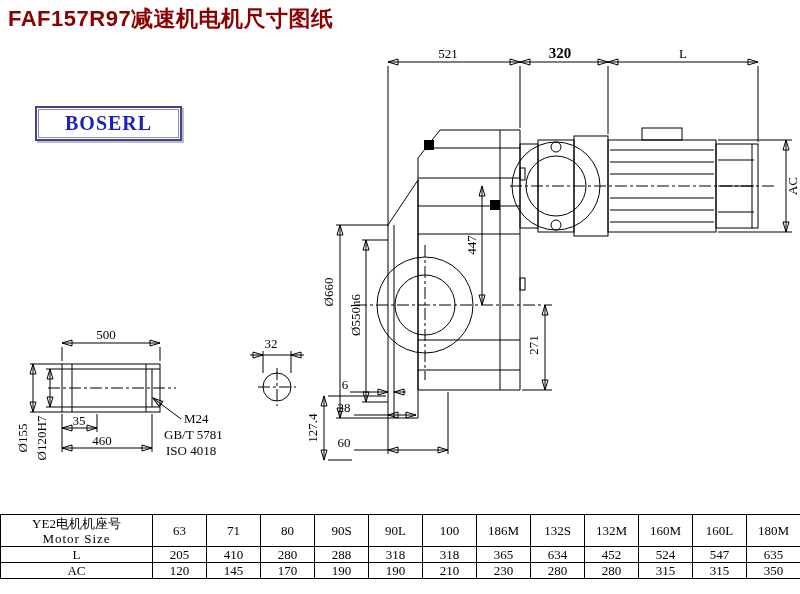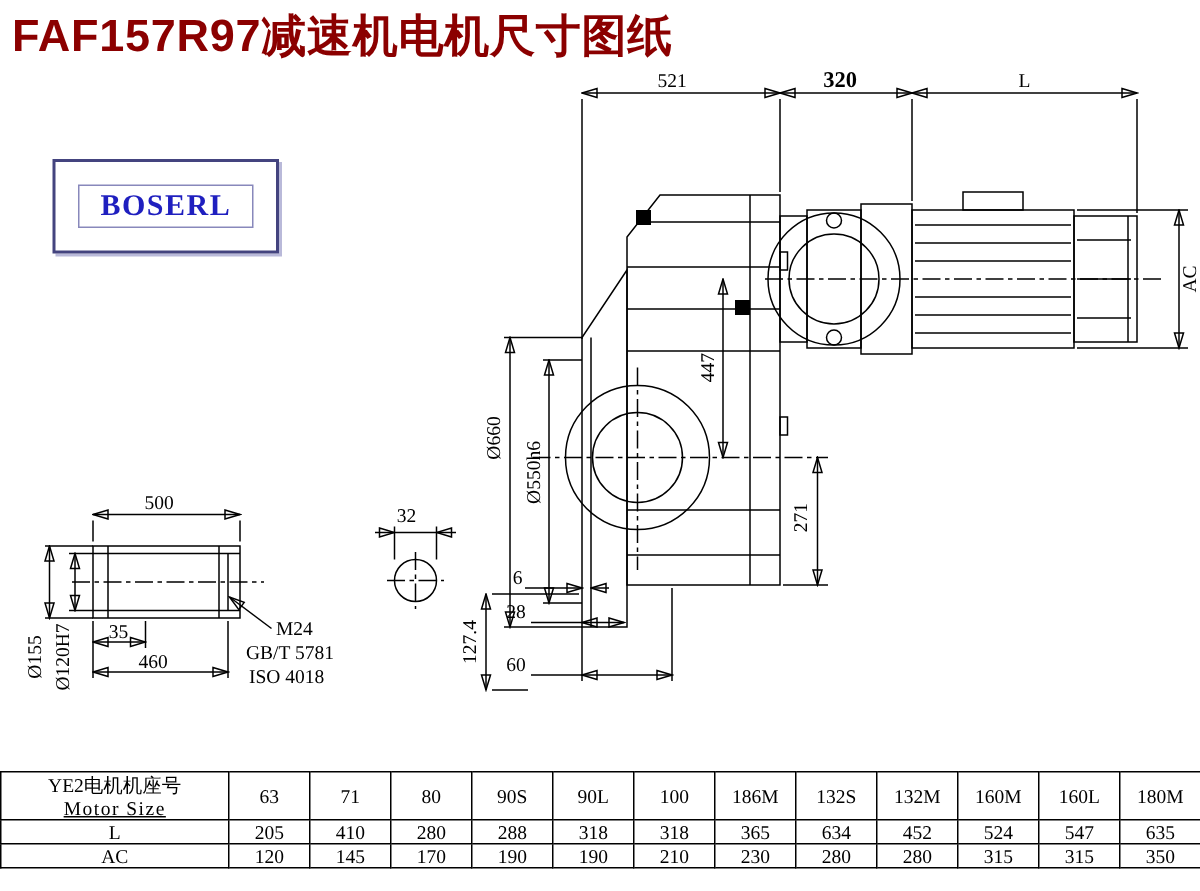--- a/index.html
+++ b/index.html
@@ -1,29 +1,29 @@
 <!DOCTYPE html>
 <html><head>
 <meta charset="utf-8">
 <style>
   html,body{margin:0;padding:0;}
   body{
     width:800px;height:594px;position:relative;background:#fff;overflow:hidden;
     font-family:"Liberation Sans", sans-serif;
   }
   .title{
-    position:absolute;left:8px;top:4px;font-size:30px;font-weight:bold;
+    position:absolute;left:8px;top:4px;font-size:22px;font-weight:bold;
     color:#8B0000;letter-spacing:0.5px;white-space:nowrap;
   }
   .logo{
     position:absolute;left:35px;top:106px;border:2px solid #44447f;
     background:#fff;box-shadow:2px 2px 0 #b9b9d9;
   }
   .logo-inner{
-    border:1px solid #8888bb;margin:15px;padding:2px 14px;
+    border:1px solid #8888bb;margin:1px;padding:2px 26px;
   }
   .logo-inner span{
     font-family:"Liberation Serif", serif;font-size:20px;font-weight:bold;color:#1f1fbf;
     letter-spacing:1px;
   }
   svg.drawing{position:absolute;left:0;top:40px;}
   svg line,svg rect,svg circle,svg polygon,svg polyline,svg path{
     stroke:#000;stroke-width:1;fill:none;
   }
   svg .fillsq{fill:#000;stroke:none;}
@@ -35,21 +35,21 @@
     font-family:"Liberation Serif", serif;font-size:13px;table-layout:fixed;
   }
   table.sizes th,table.sizes td{
     border:1px solid #000;text-align:center;padding:0;font-weight:normal;
     height:15px;line-height:15px;overflow:hidden;white-space:nowrap;
   }
   table.sizes tr.hdr th{height:31px;}
   table.sizes col.lab{width:152px;}
   table.sizes col.val{width:54px;}
   table.sizes .hcell div{line-height:15px;}
-  table.sizes .hcell div:last-child{letter-spacing:1px;text-decoration:underline;}
+  table.sizes .hcell div:last-child{letter-spacing:1px;}
 </style>
 </head>
 <body>
 
 <div class="title">FAF157R97减速机电机尺寸图纸</div>
 
 <div class="logo">
   <div class="logo-inner">
     <span>BOSERL</span>
   </div>

